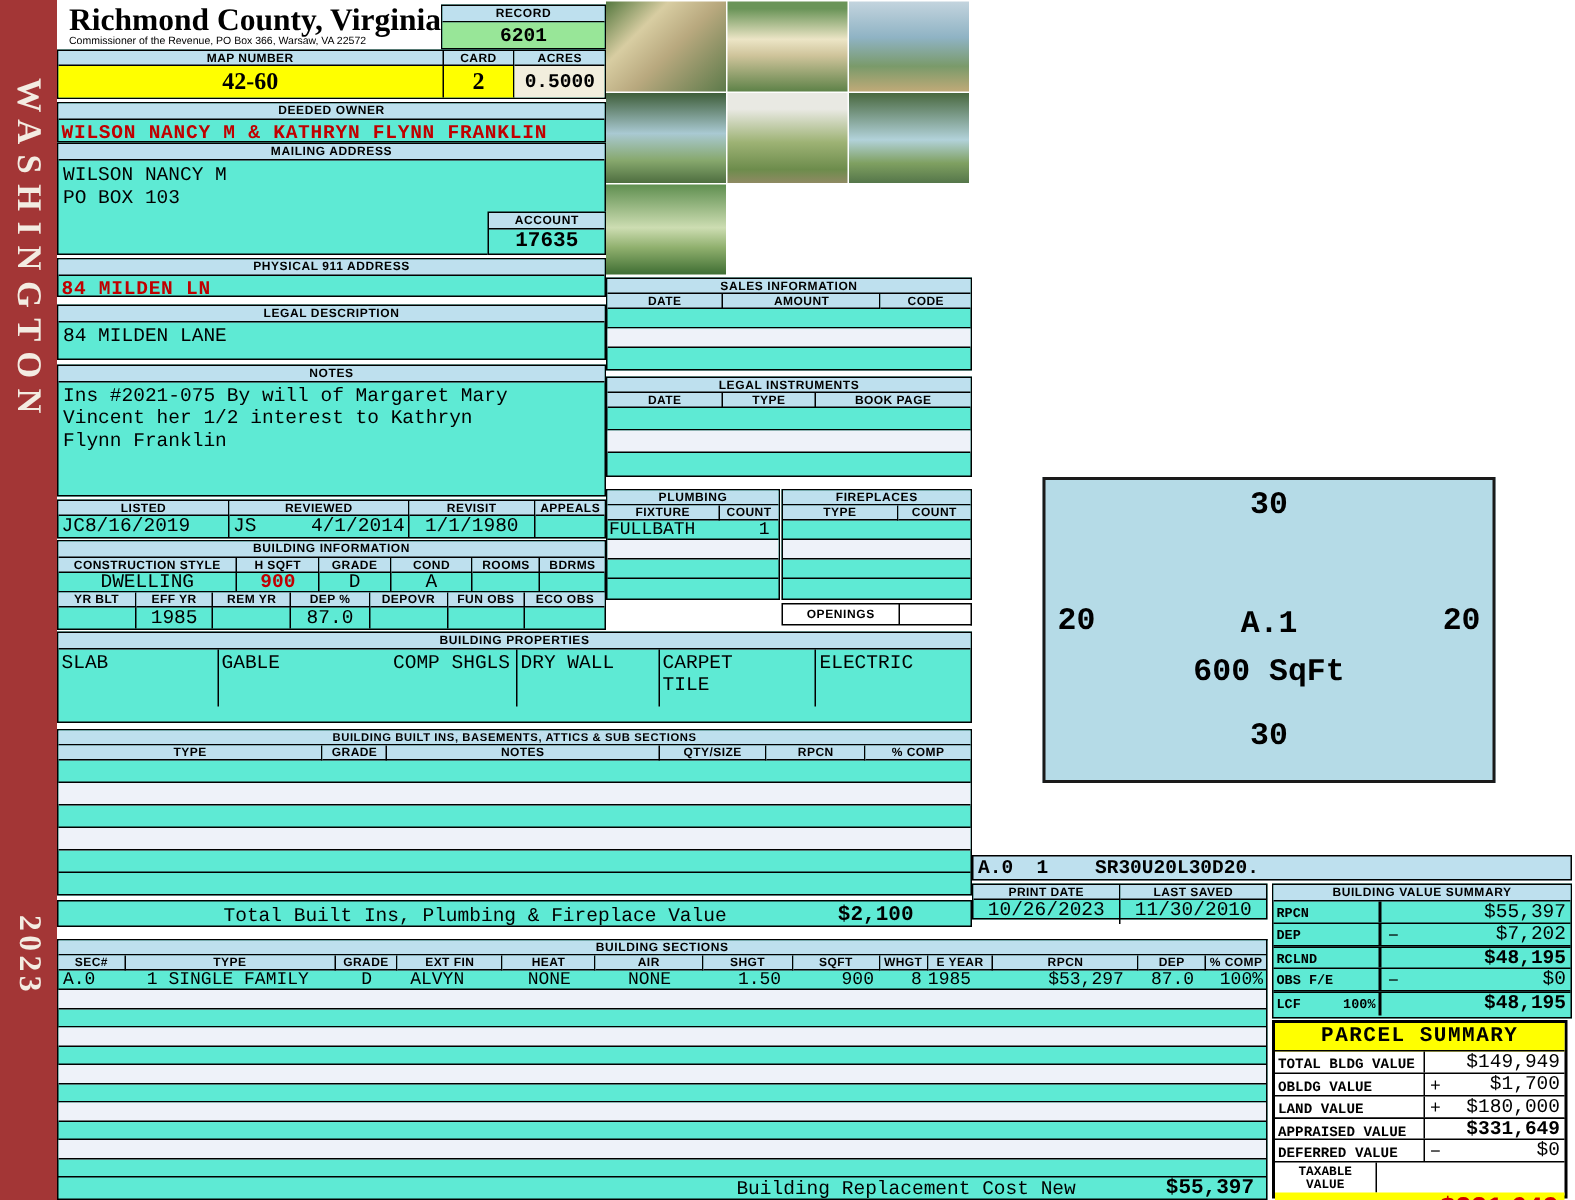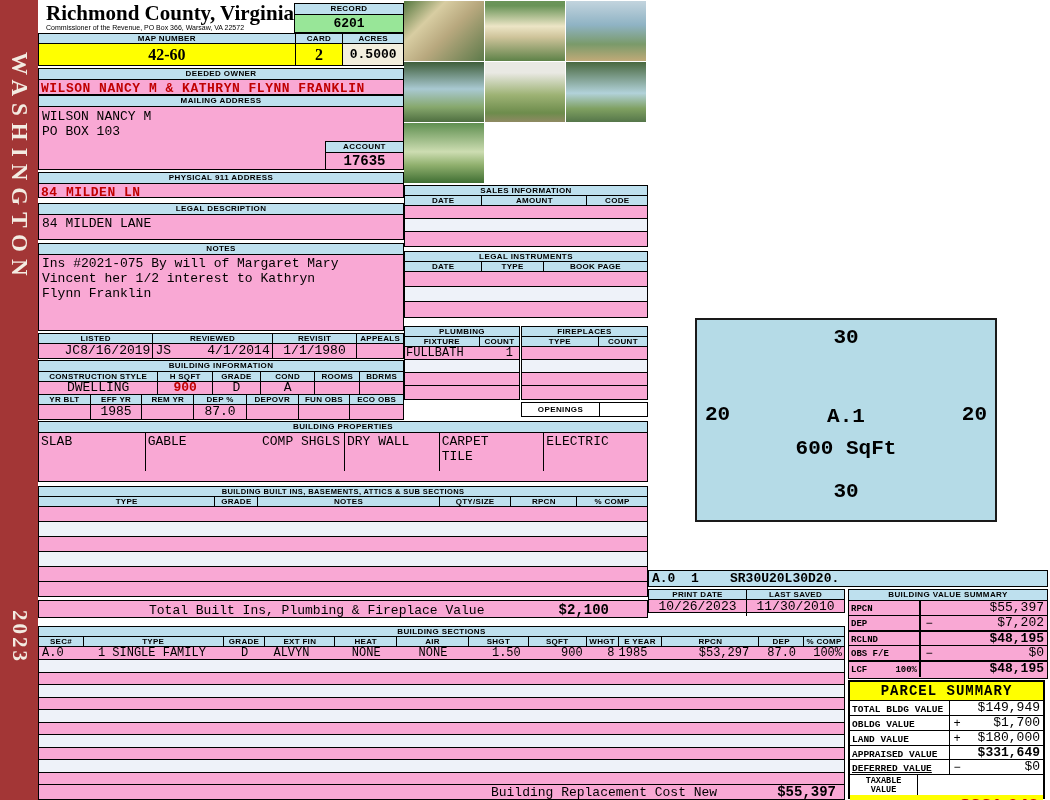--- a/index.html
+++ b/index.html
@@ -1,19 +1,19 @@
 <!DOCTYPE html>
 <html><head>
 <meta charset="utf-8">
 <style>
   * { margin:0; padding:0; box-sizing:border-box; }
   html,body { width:1050px; height:800px; }
   body { position:relative; background:#fff; font-family:"Liberation Sans",sans-serif; overflow:hidden; }
   .abs { position:absolute; }
-  .blk { position:absolute; border:1px solid #000; background:#f9a8d4; }
+  .blk { position:absolute; border:1px solid #000; background:#5eead4; }
   .bar { background:#bee0ee; border-bottom:1px solid #000; font:bold 8px "Liberation Sans",sans-serif; letter-spacing:.4px; text-align:center; height:11px; line-height:10px; }
   .cols { display:flex; }
   .ch { background:#bee0ee; font:bold 8px "Liberation Sans",sans-serif; letter-spacing:.3px; text-align:center; height:10px; line-height:9px; border-right:1px solid #000; border-bottom:1px solid #000; }
   .ch:last-child { border-right:none; }
   .vc { border-right:1px solid #000; }
   .vc:last-child { border-right:none; }
   .val { font:13px "Liberation Mono","DejaVu Sans Mono",monospace; }
   .val-s { font:12px "Liberation Mono","DejaVu Sans Mono",monospace; }
   .red { color:#c00000; font-weight:bold; }
   .stripe { border-bottom:1px solid #000; }
@@ -96,21 +96,21 @@
 </div>
 
 <div class="blk" style="left:38px; top:333px; width:366px; height:26px;">
   <div class="cols">
     <div class="ch" style="width:115px;">LISTED</div>
     <div class="ch" style="width:120px;">REVIEWED</div>
     <div class="ch" style="width:85px;">REVISIT</div>
     <div class="ch" style="width:46px;">APPEALS</div>
   </div>
   <div class="cols val" style="height:14px; line-height:13px;">
-    <div class="vc" style="width:115px; display:flex; justify-content:flex-end; padding:0 2px;">
+    <div class="vc" style="width:115px; display:flex; justify-content:flex-start; padding:0 2px;">
       <span>JC</span>
       <span>8/16/2019</span>
     </div>
     <div class="vc" style="width:120px; display:flex; justify-content:space-between; padding:0 2px;">
       <span>JS</span>
       <span>4/1/2014</span>
     </div>
     <div class="vc" style="width:85px; text-align:center;">1/1/1980</div>
     <div class="vc" style="width:46px;"></div>
   </div>
@@ -380,21 +380,21 @@
     <div class="ps-label" style="width:100px; border-right:1px solid #000; padding:3px 0 0 2px;">LAND VALUE</div>
     <div class="val-s" style="width:14px; text-align:center; padding-top:1px;">+</div>
     <div class="val rt" style="flex:1; padding-right:3px; line-height:14px;">$180,000</div>
   </div>
   <div class="cols" style="height:15px; border-bottom:1px solid #000; border-top:1px solid #000; margin-top:-1px;">
     <div class="ps-label" style="width:100px; border-right:1px solid #000; padding:3px 0 0 2px;">APPRAISED VALUE</div>
     <div class="val-s" style="width:14px; text-align:center; padding-top:1px;"></div>
     <div class="val rt" style="flex:1; padding-right:3px; line-height:14px; font-weight:bold;">$331,649</div>
   </div>
   <div class="cols" style="height:15px; border-bottom:1px solid #000;">
-    <div class="ps-label" style="width:100px; border-right:1px solid #000; padding:3px 0 0 2px;text-decoration:underline;">DEFERRED VALUE</div>
+    <div class="ps-label" style="width:100px; border-right:1px solid #000; padding:3px 0 0 2px;">DEFERRED VALUE</div>
     <div class="val-s" style="width:14px; text-align:center; padding-top:1px;">−</div>
     <div class="val rt" style="flex:1; padding-right:3px; line-height:14px;">$0</div>
   </div>
   <div class="cols" style="height:23px;flex-direction:column;">
     <div style="width:68px; border-right:1px solid #000; font:bold 8.5px 'Liberation Mono',monospace; text-align:center; padding-top:2px; line-height:9px;">
       <div>TAXABLE</div>
       <div>VALUE</div>
     </div>
     <div class="rt" style="flex:1; background:#ffff00; color:#d00000; font:bold 19px 'Liberation Sans',sans-serif; line-height:22px; padding-right:4px;">$331,649</div>
   </div>

